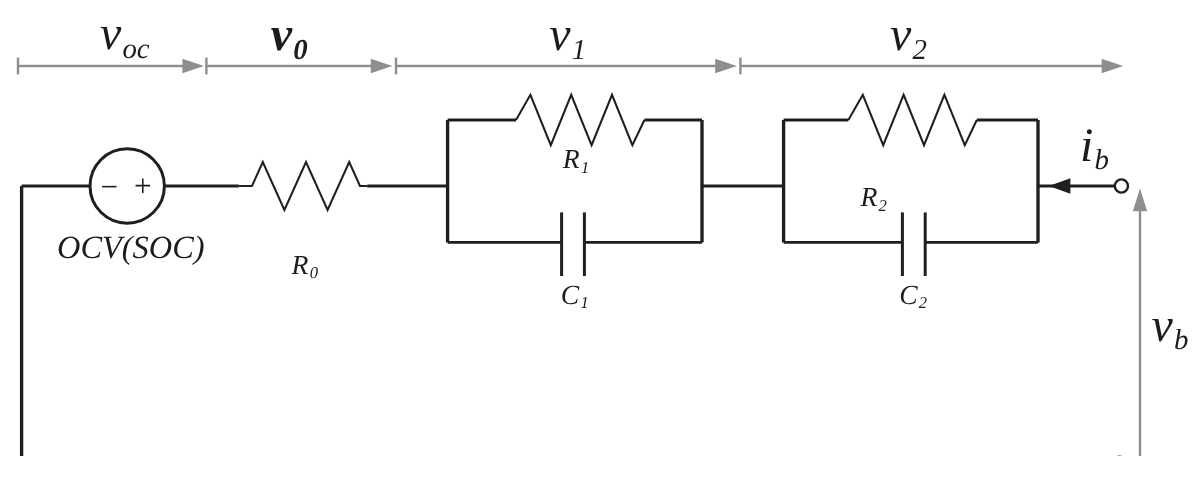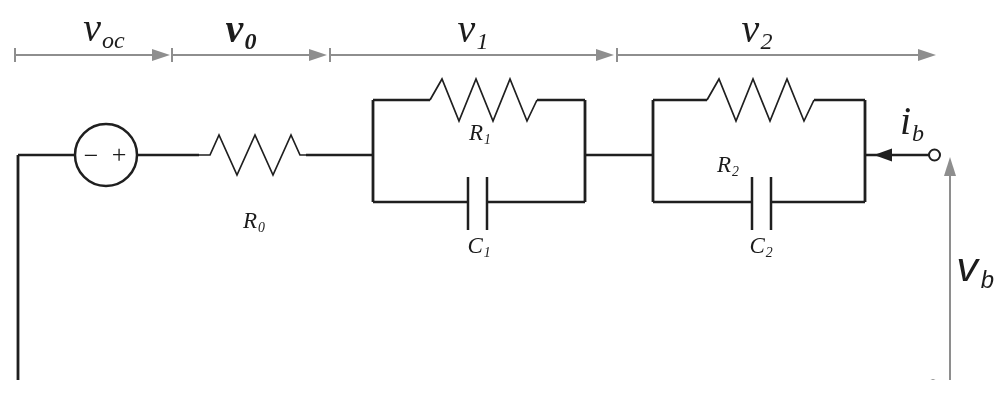--- a/index.html
+++ b/index.html
@@ -131,28 +131,29 @@
 
   <div class="lbl v-label" style="left:241px; top:9px;font-weight:bold;"><span>v</span><sub>0</sub></div>
 
   <div class="lbl v-label" style="left:473px; top:9px;font-family:Liberation Serif, serif;"><span>v</span><sub>1</sub></div>
 
   <div class="lbl v-label" style="left:757px; top:9px;font-style:italic;"><span>v</span><sub>2</sub></div>
 
   <span class="sign" style="left:91px; top:156px;">−</span>
   <span class="sign" style="left:119px; top:155px;">+</span>
 
+  <div class="lbl src-label" style="left:109px; top:193px;"><span>OCV(SOC)</span></div>
 
   <div class="lbl rc-label" style="left:254px; top:209px;"><span>R</span><sub>0</sub></div>
 
   <div class="lbl rc-label" style="left:480px; top:121px;"><span>R</span><sub>1</sub></div>
 
   <div class="lbl rc-label" style="left:479px; top:234px;font-style:italic;"><span>C</span><sub>1</sub></div>
 
   <div class="lbl rc-label" style="left:728px; top:121px;margin-top:32px;"><span>R</span><sub>2</sub></div>
 
   <div class="lbl rc-label" style="left:761px; top:234px;text-align:right;"><span>C</span><sub>2</sub></div>
 
   <div class="lbl v-label" style="left:912px; top:101px;"><span>i</span><sub>b</sub></div>
 
-  <div class="lbl v-label" style="left:975px; top:251px;font-family:Liberation Mono, monospace;"><span>v</span><sub>b</sub></div>
+  <div class="lbl v-label" style="left:975px; top:251px;"><span>v</span><sub>b</sub></div>
 
 </div>
 
 </body></html>

